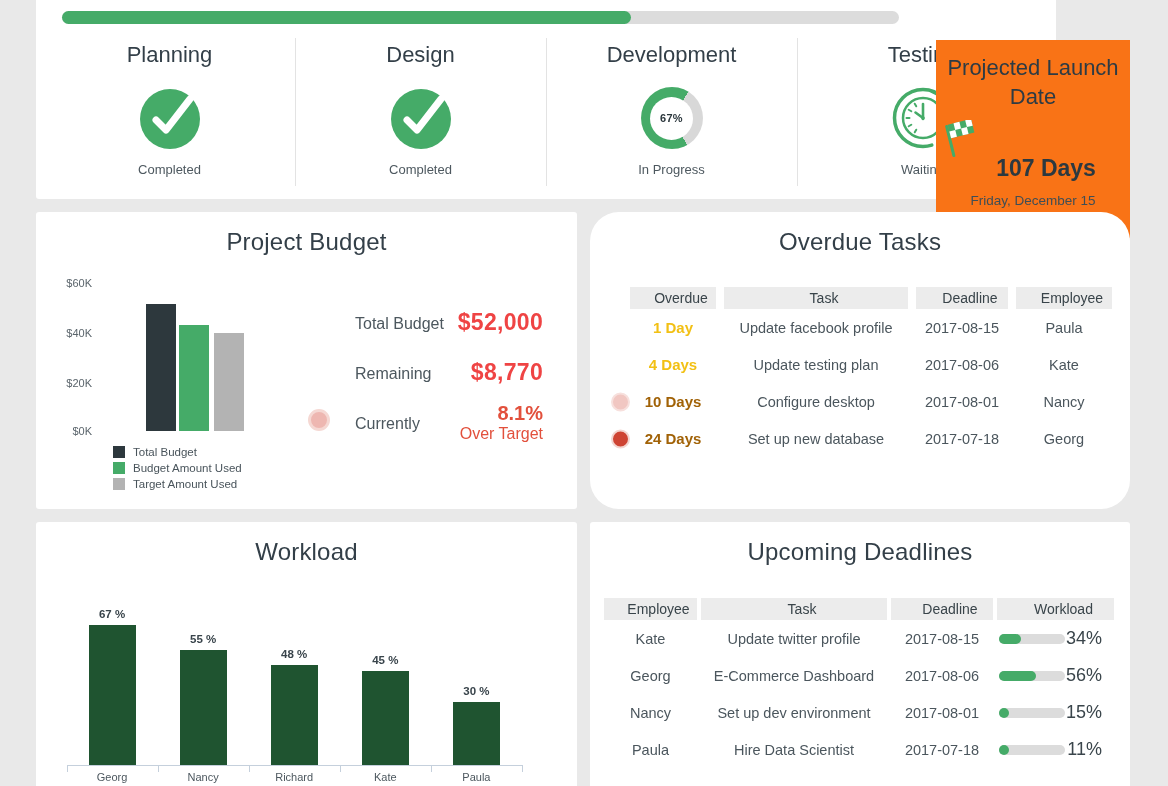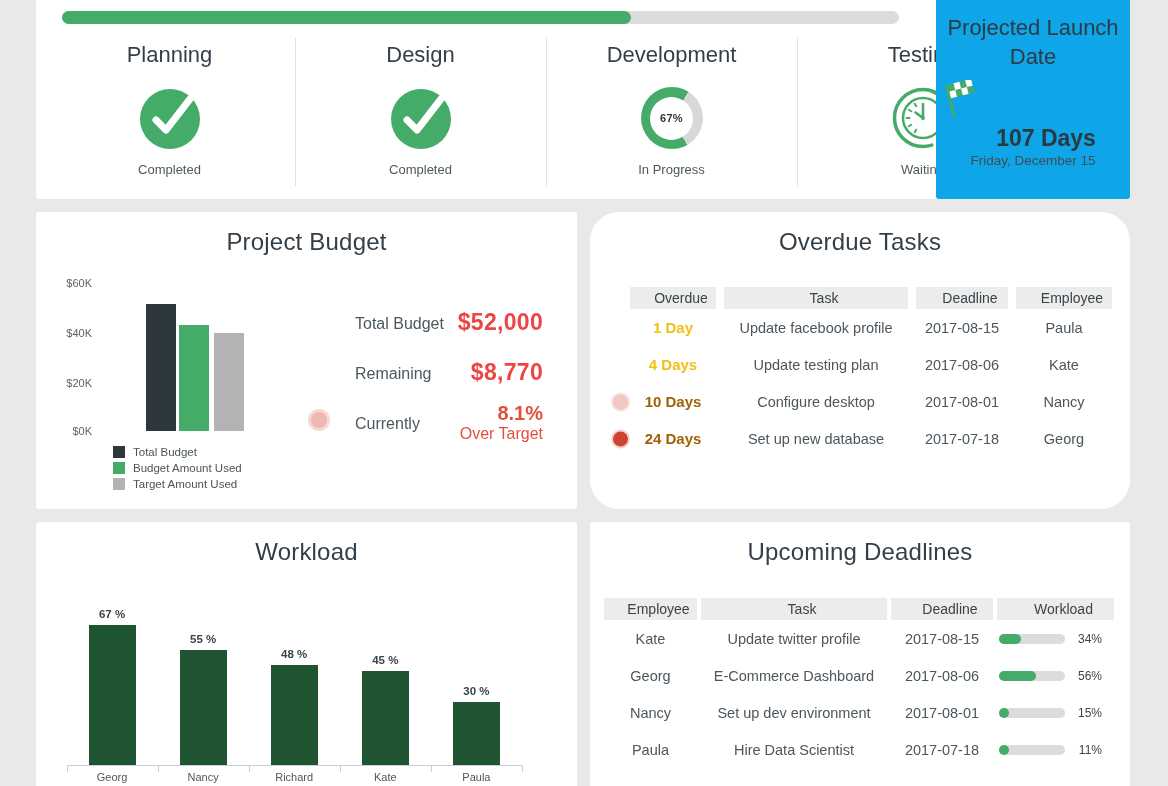--- a/index.html
+++ b/index.html
@@ -27,21 +27,21 @@
   .phase-status{margin-top:12px;font-size:13px;color:#4d585f;}
   .donut{width:62px;height:62px;border-radius:50%;display:flex;align-items:center;justify-content:center;
          background:conic-gradient(from 32deg,#d8d8d8 0 33%,#45ab68 33% 100%);}
   .donut-center{width:43px;height:43px;border-radius:50%;background:#fff;display:flex;align-items:center;
          justify-content:center;font-size:11px;font-weight:bold;color:#2b363c;letter-spacing:.3px;}
 
   
   .launch-title{position:absolute;top:13px;left:10px;right:10px;text-align:center;font-size:22px;
          line-height:29px;color:#2d3b44;}
   .launch-flag{position:absolute;left:8px;top:80px;}
-  .launch-days{position:absolute;top:125px;left:30px;width:160px;text-align:center;font-size:23px;
+  .launch-days{position:absolute;top:115px;left:30px;width:160px;text-align:center;font-size:23px;
          font-weight:bold;color:#2c3940;}
   .launch-date{position:absolute;top:153px;left:0;right:0;text-align:center;font-size:13.5px;color:#3f4e55;}
 
   
   .ytick{position:absolute;left:10px;width:46px;text-align:right;font-size:11px;color:#5a646b;}
   .bbar{position:absolute;bottom:78px;width:30px;}
   .legend{position:absolute;left:77px;top:232px;}
   .legend-item{display:flex;align-items:center;height:16px;font-size:11.5px;color:#49545b;}
   .legend-swatch{width:12px;height:12px;margin-right:8px;}
   .stat-label{position:absolute;left:319px;font-size:16px;color:#4c575e;}
@@ -63,21 +63,21 @@
   .cell-overdue{position:relative;font-weight:bold;font-size:15px;}
   .sev-yellow{color:#f2c014;}
   .sev-red{color:#a16207;}
   .dot{position:absolute;left:-19px;top:50%;transform:translateY(-50%);width:19px;height:19px;
        border-radius:50%;box-sizing:border-box;}
   .dot-light{background:#f1c7c2;border:2px solid #f7e0dd;}
   .dot-solid{background:#ce4433;border:2px solid #f3d5d0;}
   .wl-cell{display:flex;align-items:center;justify-content:space-between;padding:0 12px 0 2px;}
   .pill{width:66px;height:10px;border-radius:5px;background:#dcdcdc;position:relative;}
   .pill-fill{position:absolute;left:0;top:0;height:10px;border-radius:5px;background:#45ab68;}
-  .wl-pct{font-size:12px;color:#3a454b;}
+  .wl-pct{font-size:18px;color:#3a454b;}
 
   
   .wbar{position:absolute;background:#1f5430;width:47px;}
   .wbar-label{position:absolute;width:60px;text-align:center;font-size:11.5px;font-weight:bold;color:#39444b;}
   .waxis{position:absolute;left:31px;top:243px;width:455px;height:1px;background:#c5d0dc;}
   .wtick{position:absolute;top:243px;width:1px;height:7px;background:#c5d0dc;}
   .wname{position:absolute;top:249px;width:80px;text-align:center;font-size:11px;color:#4c575e;}
 </style>
 </head>
 <body>
@@ -140,21 +140,21 @@
     <circle cx="32" cy="32" r="1.8" fill="#45ab68"></circle>
     <path d="M 41 5.5 A 27 27 0 0 1 55.5 19" stroke="#45ab68" stroke-width="3.2" stroke-linecap="round"></path>
     <path d="M 52 16 L 60.5 14.5 L 57 24.5 Z" fill="#45ab68"></path>
   </svg>
 </div>
     <div class="phase-status">Waiting</div>
   </div>
 </div>
   </section>
 
-  <aside class="panel" id="launch-panel" style="background: #0ea5e9;">
+  <aside class="panel" id="launch-panel" style="background: #f97316; margin-top: 40px;">
     <div class="launch-title">Projected Launch Date</div>
     <div class="launch-flag">
       <svg width="42" height="42" viewBox="0 0 42 42">
         <g transform="rotate(-14 10 34)">
           <rect x="8" y="4" width="3" height="33" rx="1.5" fill="#45ab68"></rect>
           <rect x="11" y="4" width="24" height="14" fill="#45ab68"></rect>
           <rect x="17" y="4" width="6" height="7" fill="#fff"></rect>
           <rect x="29" y="4" width="6" height="7" fill="#fff"></rect>
           <rect x="11" y="11" width="6" height="7" fill="#fff"></rect>
           <rect x="23" y="11" width="6" height="7" fill="#fff"></rect>

